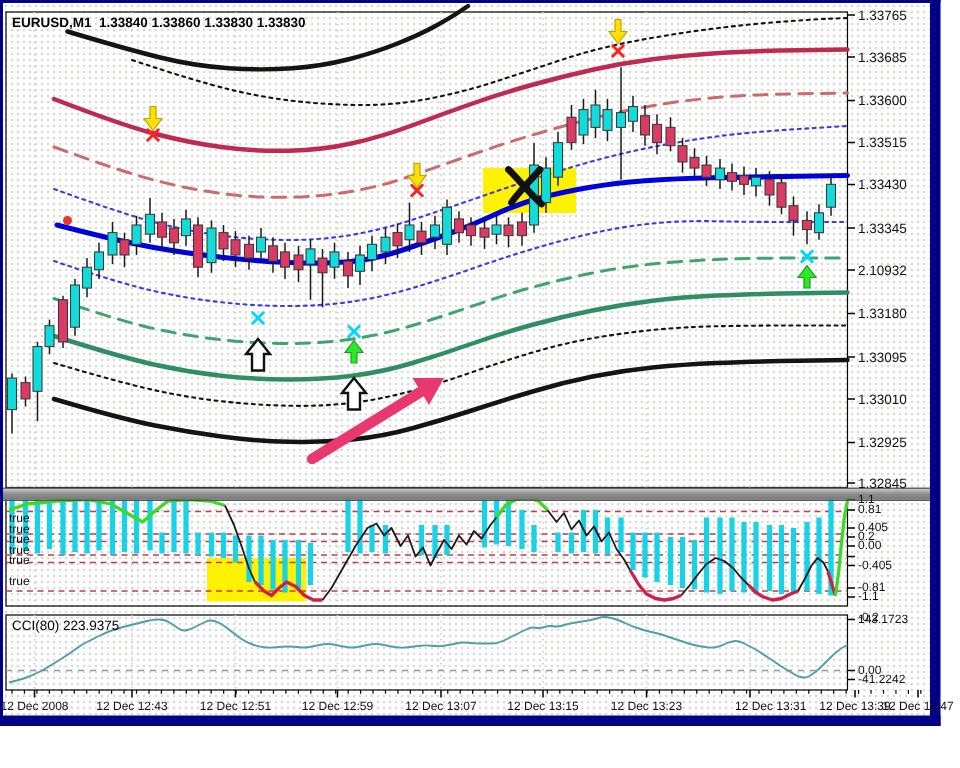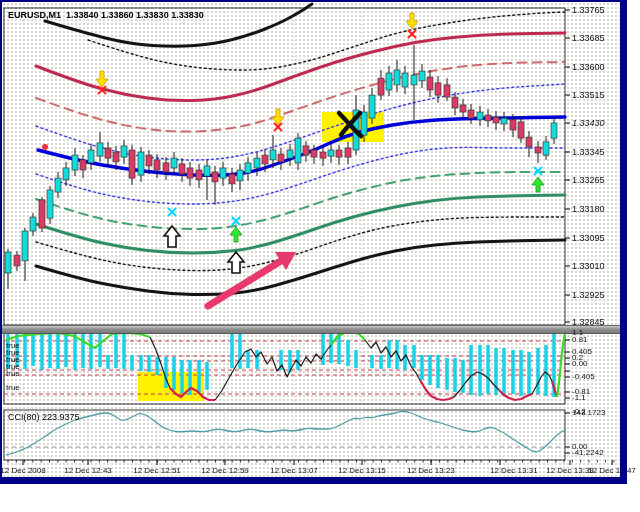--- a/index.html
+++ b/index.html
@@ -426,23 +426,23 @@
   <div class="frame" style="left:620px;top:0;width:7px;height:484px;"></div>
   <div class="frame" style="left:0;top:477px;width:627px;height:7px;"></div>
   <div class="frame" style="left:0;top:0;width:2px;height:484px;"></div>
   <div class="frame" style="left:0;top:0;width:627px;height:2px;"></div>
 
   <div id="labels">
       <div class="lbl " style="left: 572px; top: 5px;">1.33765</div>
       <div class="lbl " style="left: 572px; top: 33px;">1.33685</div>
       <div class="lbl " style="left: 572px; top: 62px;">1.33600</div>
       <div class="lbl " style="left: 572px; top: 90px;">1.33515</div>
-      <div class="lbl " style="left: 572px; top: 118px; font-style: italic;">1.33430</div>
+      <div class="lbl " style="left: 572px; top: 118px;">1.33430</div>
       <div class="lbl " style="left: 572px; top: 147px;">1.33345</div>
-      <div class="lbl " style="left: 572px; top: 175px;">1.33265</div>
+      <div class="lbl " style="left: 572px; top: 175px;">2.10932</div>
       <div class="lbl " style="left: 572px; top: 204px; text-align: center;">1.33180</div>
       <div class="lbl " style="left: 572px; top: 233px;">1.33095</div>
       <div class="lbl " style="left: 572px; top: 261px;">1.33010</div>
       <div class="lbl " style="left: 572px; top: 290px;">1.32925</div>
       <div class="lbl " style="left: 572px; top: 317px;">1.32845</div>
       <div class="lbl lbl-sm" style="left: 572px; top: 328px;">1.1</div>
       <div class="lbl lbl-sm" style="left: 572px; top: 335px;">0.81</div>
       <div class="lbl lbl-sm" style="left: 572px; top: 347px;">0.405</div>
       <div class="lbl lbl-sm" style="left: 572px; top: 353px;">0.2</div>
       <div class="lbl lbl-sm" style="left: 572px; top: 359px;">0.00</div>

